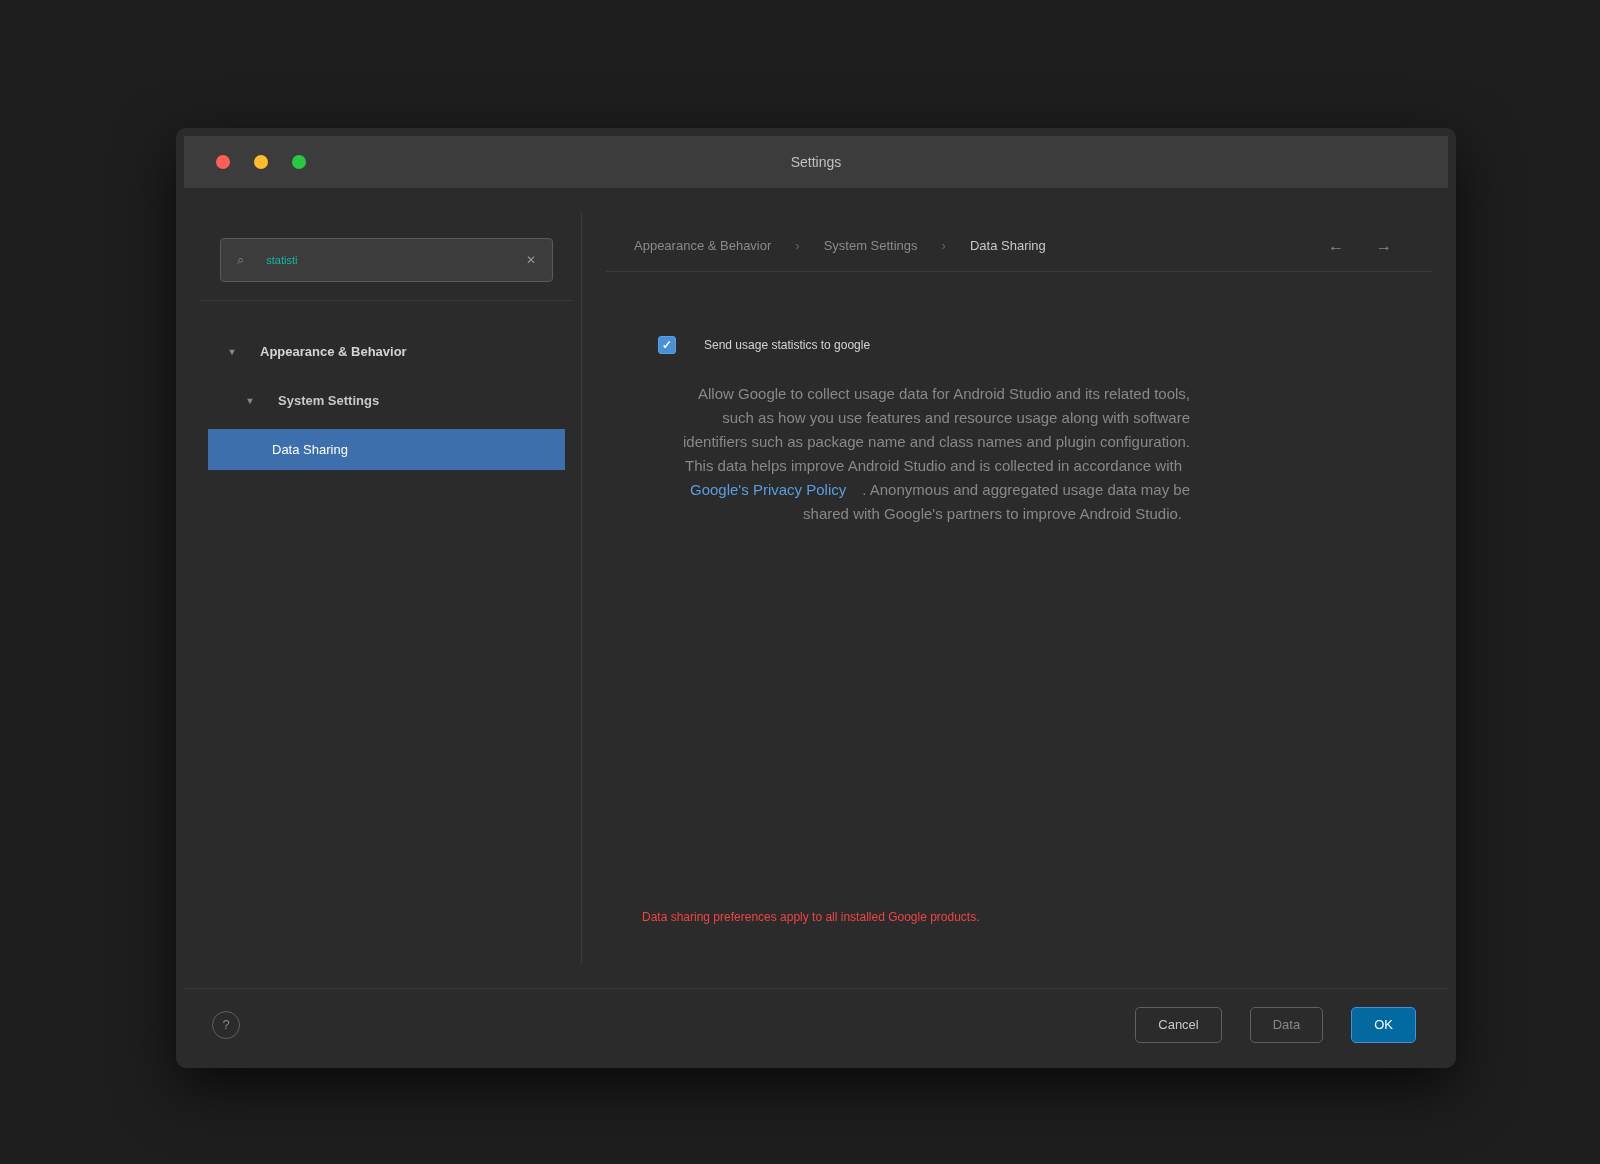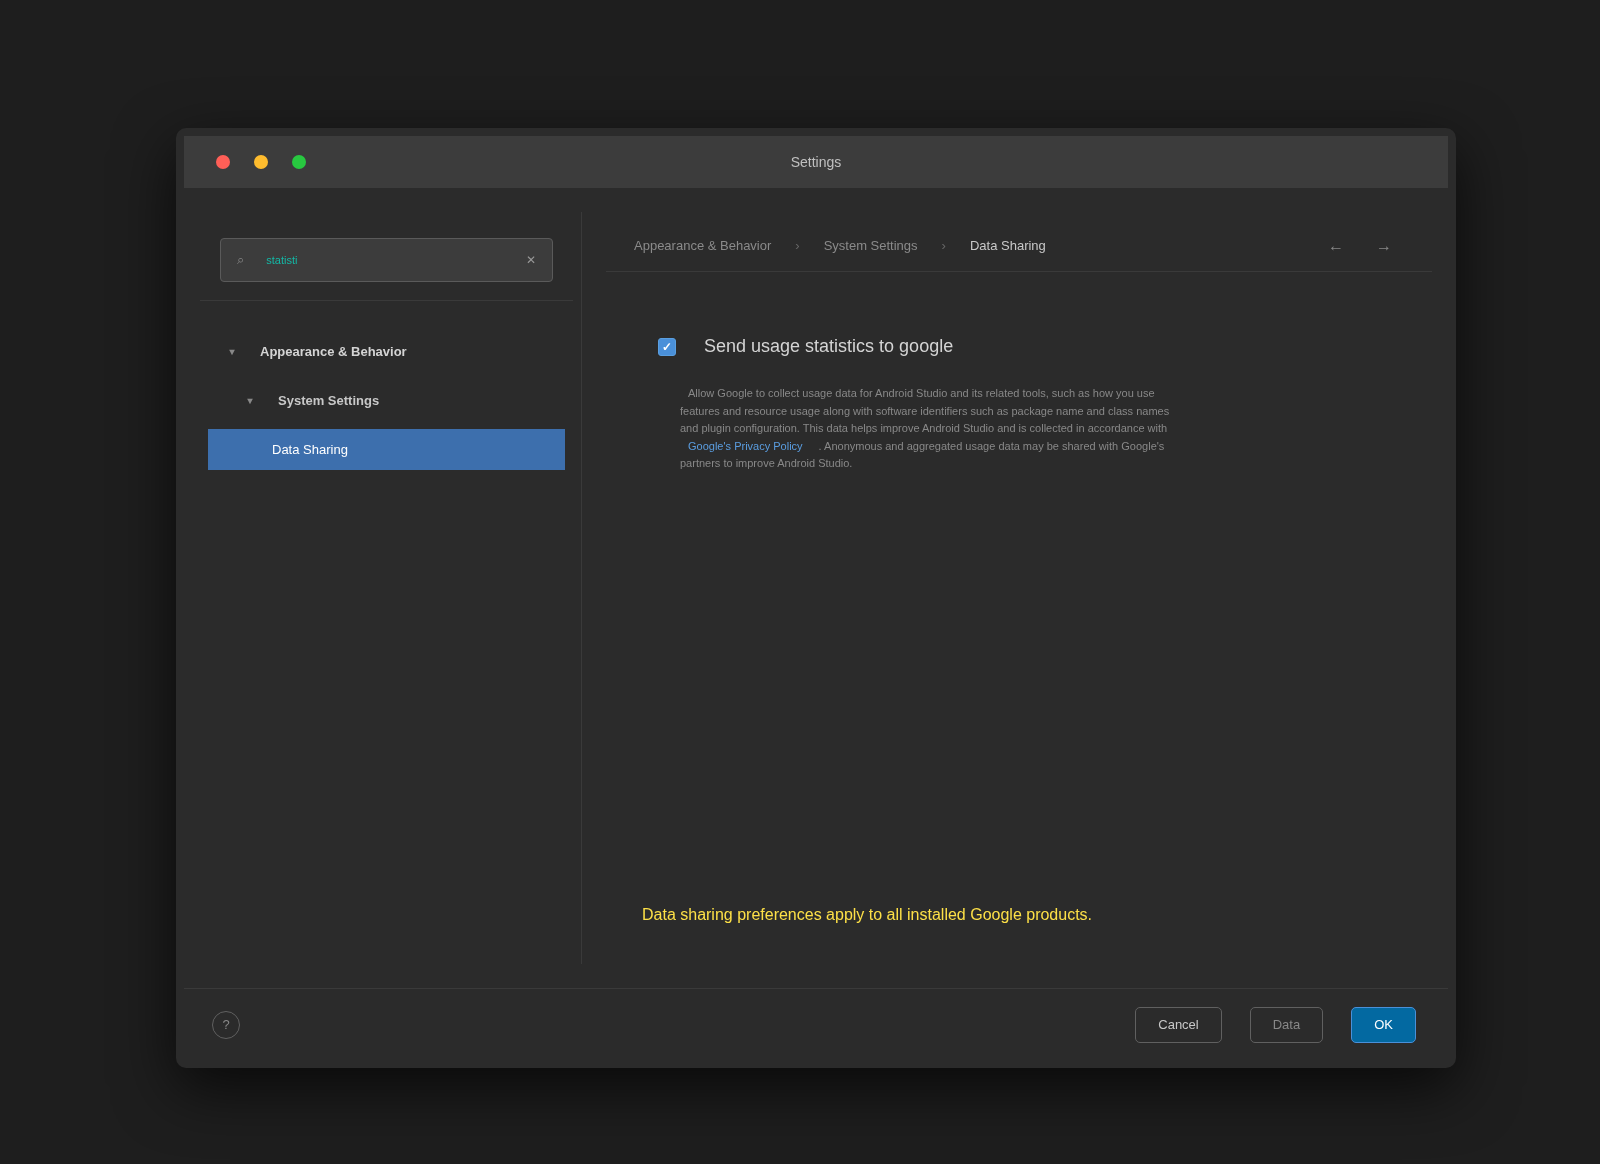--- a/index.html
+++ b/index.html
@@ -263,43 +263,44 @@
     }
 
     .checkbox-el .checkmark {
       color: #ffffff;
       font-size: 12px;
       font-weight: bold;
     }
 
     .checkbox-label {
       color: #d4d4d4;
-      font-size: 18px;
+      font-size: 12px;
       font-weight: 400;
     }
 
     .description-text {
       color: #888888;
-      font-size: 11px;
+      font-size: 15px;
       line-height: 1.6;
       padding-left: 30px;
       max-width: 540px;
+      text-align: right;
     }
 
     .description-text a {
       color: #5a9de0;
       text-decoration: none;
     }
 
     .footer-note {
       position: absolute;
       bottom: 24px;
       left: 28px;
-      color: #fde047;
-      font-size: 16px;
+      color: #ef4444;
+      font-size: 12px;
     }
 
     
     .bottom-bar {
       height: 72px;
       background: #2b2b2b;
       border-top: 1px solid #3a3a3a;
       display: flex;
       align-items: center;
       justify-content: flex-end;

